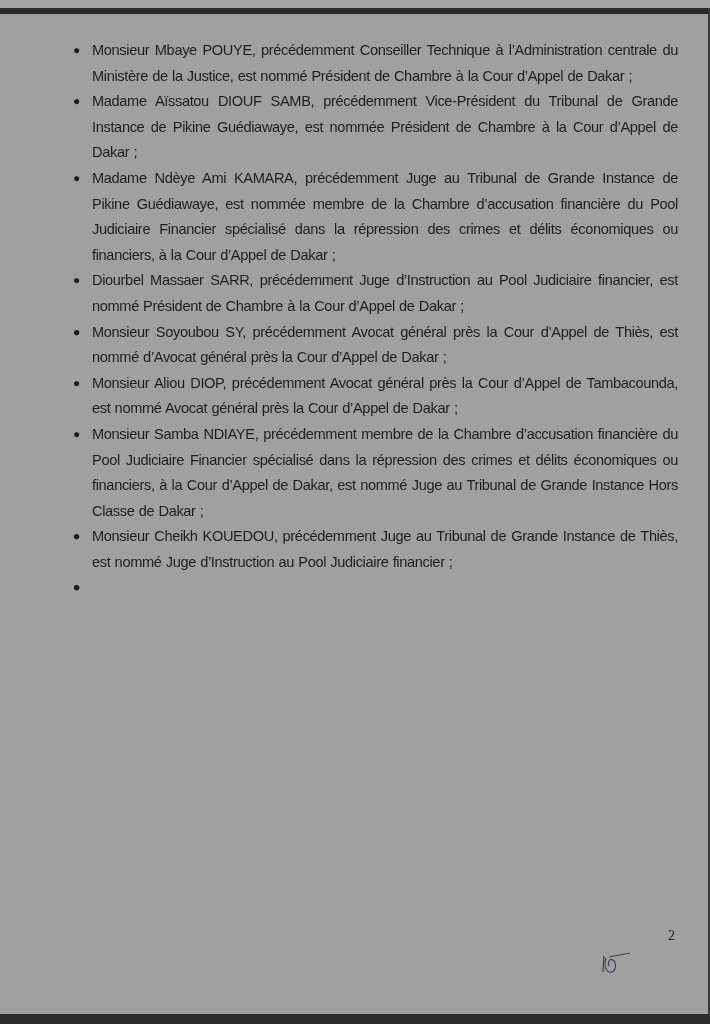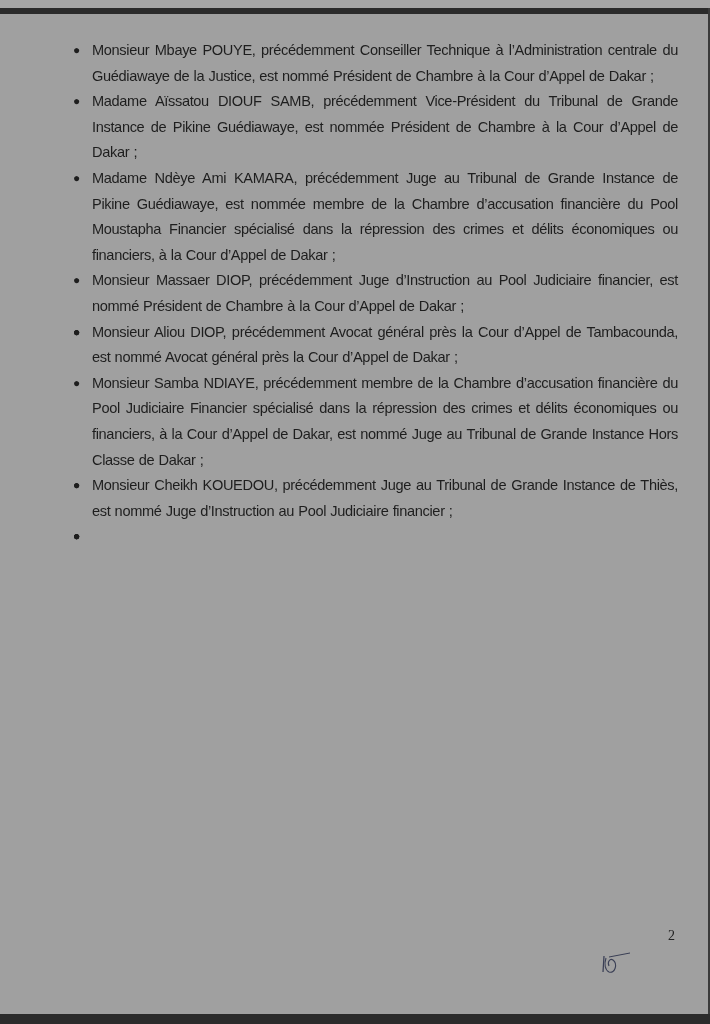--- a/index.html
+++ b/index.html
@@ -88,26 +88,26 @@
 </head>
 <body>
 
 <div class="top-strip"></div>
 <div class="top-bar"></div>
 <div class="right-edge"></div>
 
 <div class="page"></div>
 
 <ul class="appointments">
-  <li><span class="bullet">●</span><span>Monsieur Mbaye POUYE, précédemment Conseiller Technique à l’Administration centrale du Guédiawaye de la Justice, est nommé Président de Chambre à la Cour d’Appel de Dakar ;</span></li>
+  <li><span class="bullet">●</span><span>Monsieur Mbaye POUYE, précédemment Conseiller Technique à l’Administration centrale du Ministère de la Justice, est nommé Président de Chambre à la Cour d’Appel de Dakar ;</span></li>
   <li><span class="bullet">●</span><span>Madame Aïssatou DIOUF SAMB, précédemment Vice-Président du Tribunal de Grande Instance de Pikine Guédiawaye, est nommée Président de Chambre à la Cour d’Appel de Dakar ;</span></li>
-  <li><span class="bullet">●</span><span>Madame Ndèye Ami KAMARA, précédemment Juge au Tribunal de Grande Instance de Pikine Guédiawaye, est nommée membre de la Chambre d’accusation financière du Pool Moustapha Financier spécialisé dans la répression des crimes et délits économiques ou financiers, à la Cour d’Appel de Dakar ;</span></li>
-  <li><span class="bullet">●</span><span>Monsieur Massaer DIOP, précédemment Juge d’Instruction au Pool Judiciaire financier, est nommé Président de Chambre à la Cour d’Appel de Dakar ;</span></li>
+  <li><span class="bullet">●</span><span>Madame Ndèye Ami KAMARA, précédemment Juge au Tribunal de Grande Instance de Pikine Guédiawaye, est nommée membre de la Chambre d’accusation financière du Pool Judiciaire Financier spécialisé dans la répression des crimes et délits économiques ou financiers, à la Cour d’Appel de Dakar ;</span></li>
+  <li><span class="bullet">●</span><span>Diourbel Massaer SARR, précédemment Juge d’Instruction au Pool Judiciaire financier, est nommé Président de Chambre à la Cour d’Appel de Dakar ;</span></li>
   <li><span class="bullet">●</span></li>
-  <li><span class="bullet">●</span></li>
+  <li><span class="bullet">●</span><span>Monsieur Soyoubou SY, précédemment Avocat général près la Cour d’Appel de Thiès, est nommé d’Avocat général près la Cour d’Appel de Dakar ;</span></li>
   <li><span class="bullet">●</span><span>Monsieur Aliou DIOP, précédemment Avocat général près la Cour d’Appel de Tambacounda, est nommé Avocat général près la Cour d’Appel de Dakar ;</span></li>
   <li><span class="bullet">●</span><span>Monsieur Samba NDIAYE, précédemment membre de la Chambre d’accusation financière du Pool Judiciaire Financier spécialisé dans la répression des crimes et délits économiques ou financiers, à la Cour d’Appel de Dakar, est nommé Juge au Tribunal de Grande Instance Hors Classe de Dakar ;</span></li>
   <li><span class="bullet">●</span></li>
   <li><span class="bullet">●</span><span>Monsieur Cheikh KOUEDOU, précédemment Juge au Tribunal de Grande Instance de Thiès, est nommé Juge d’Instruction au Pool Judiciaire financier ;</span></li>
   <li><span class="bullet">●</span></li>
   <li><span class="bullet">●</span></li>
   <li><span class="bullet">●</span></li>
   <li><span class="bullet">●</span></li>
 </ul>
 

